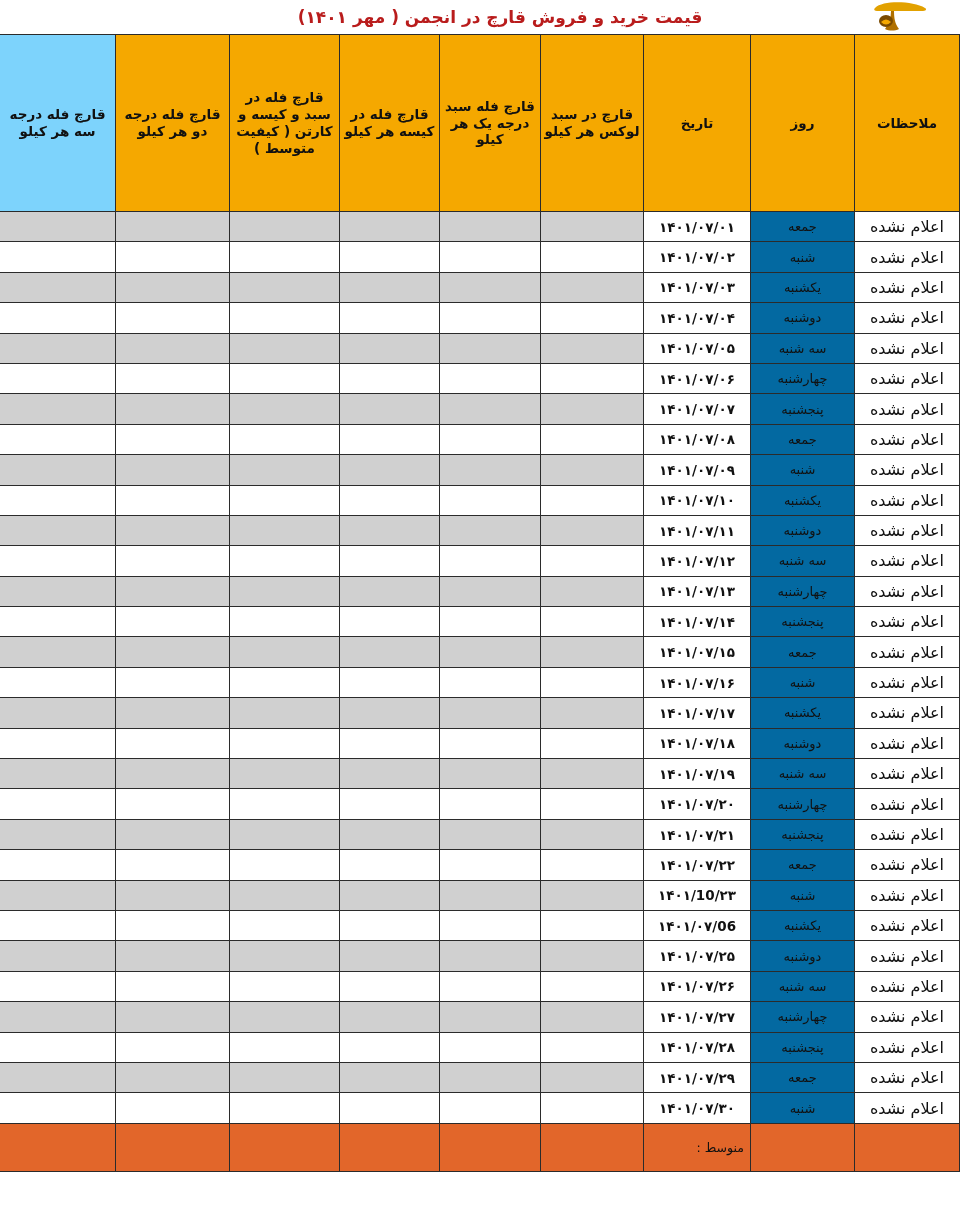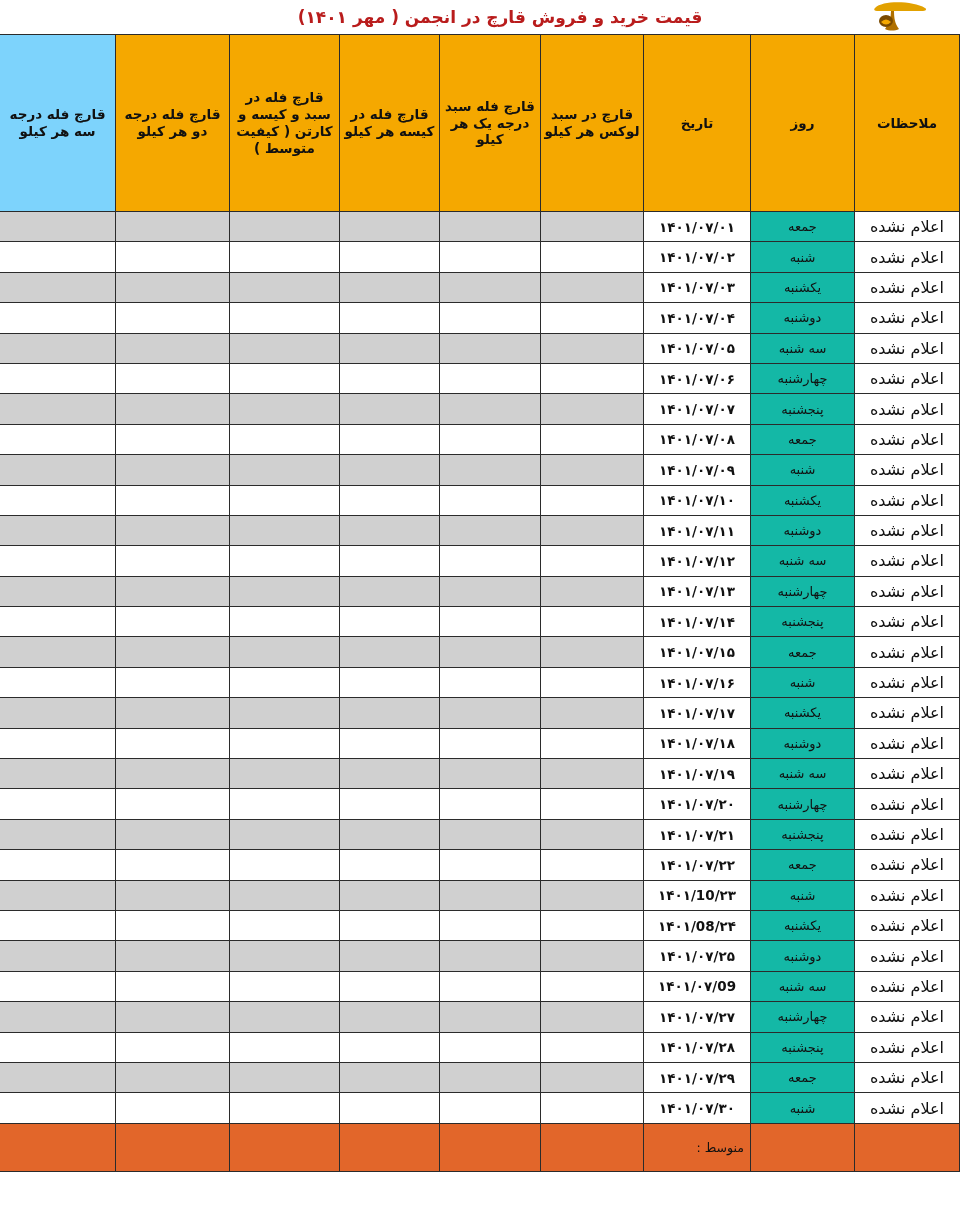--- a/index.html
+++ b/index.html
@@ -76,21 +76,21 @@
   }
   td.empty-grey { background: #d0d0d0; }
   td.empty-white { background: #ffffff; }
   td.cell-date {
     background: #ffffff;
     font-size: 13.5px;
     font-weight: bold;
     letter-spacing: 0.3px;
   }
   td.cell-day {
-    background: #14b8a6;
+    background: #0369a1;
     font-size: 13px;
   }
   td.cell-note {
     background: #ffffff;
     font-size: 16px;
     border-radius: 10px;
   }
 
   tfoot td {
     background: #E2662A;
@@ -408,21 +408,21 @@
           <td class="empty-grey"></td>
           <td class="empty-grey"></td>
           <td class="empty-grey"></td>
           <td class="empty-grey"></td>
           <td class="empty-grey"></td>
           <td class="empty-grey"></td>
         </tr>
         <tr>
           <td class="cell-note">اعلام نشده</td>
           <td class="cell-day">یکشنبه</td>
-          <td class="cell-date">۱۴۰۱/08/۲۴</td>
+          <td class="cell-date">۱۴۰۱/۰۷/06</td>
           <td class="empty-white"></td>
           <td class="empty-white"></td>
           <td class="empty-white"></td>
           <td class="empty-white"></td>
           <td class="empty-white"></td>
           <td class="empty-white"></td>
         </tr>
         <tr>
           <td class="cell-note">اعلام نشده</td>
           <td class="cell-day">دوشنبه</td>
@@ -430,21 +430,21 @@
           <td class="empty-grey"></td>
           <td class="empty-grey"></td>
           <td class="empty-grey"></td>
           <td class="empty-grey"></td>
           <td class="empty-grey"></td>
           <td class="empty-grey"></td>
         </tr>
         <tr>
           <td class="cell-note">اعلام نشده</td>
           <td class="cell-day">سه شنبه</td>
-          <td class="cell-date">۱۴۰۱/۰۷/09</td>
+          <td class="cell-date">۱۴۰۱/۰۷/۲۶</td>
           <td class="empty-white"></td>
           <td class="empty-white"></td>
           <td class="empty-white"></td>
           <td class="empty-white"></td>
           <td class="empty-white"></td>
           <td class="empty-white"></td>
         </tr>
         <tr>
           <td class="cell-note">اعلام نشده</td>
           <td class="cell-day">چهارشنبه</td>

